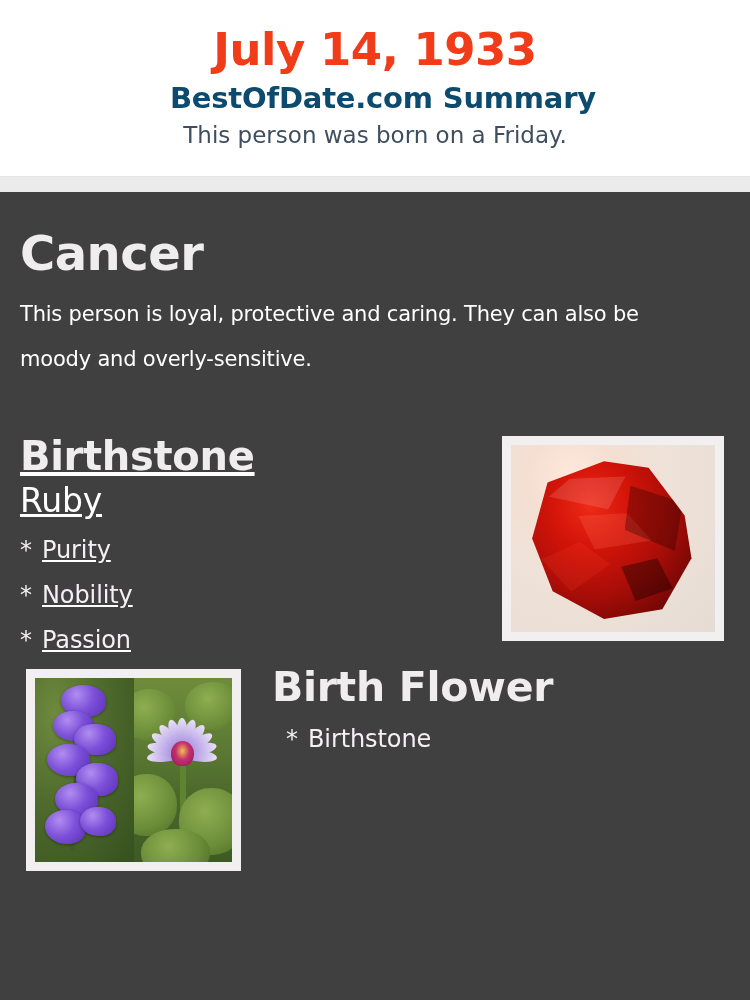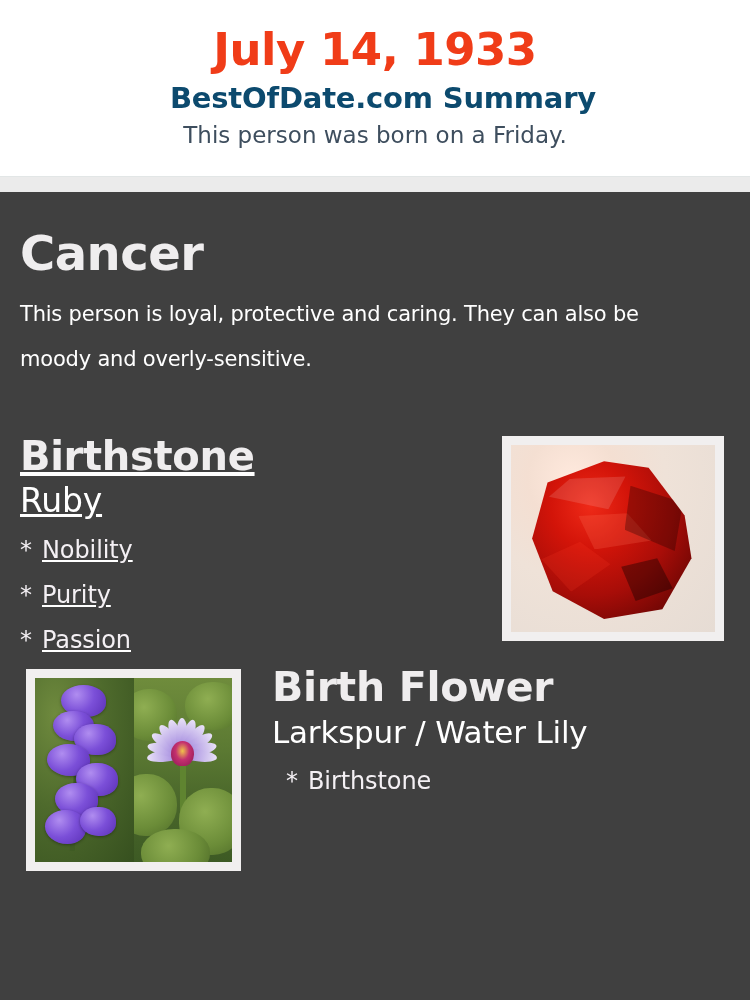--- a/index.html
+++ b/index.html
@@ -298,24 +298,24 @@
 
     <div class="sign-title">Cancer</div>
     <div class="sign-desc">This person is loyal, protective and caring. They can also be moody and overly-sensitive.</div>
 
     <div class="stone-block">
       <div class="stone-text">
         <div class="section-title">Birthstone</div>
         <div class="section-sub">Ruby</div>
         <ul class="traits">
           <li>
-            <span class="star">*</span><span>Nobility</span>
+            <span class="star">*</span><span>Purity</span>
           </li>
           <li>
-            <span class="star">*</span><span>Purity</span>
+            <span class="star">*</span><span>Nobility</span>
           </li>
           <li>
             <span class="star">*</span><span>Passion</span>
           </li>
         </ul>
       </div>
 
       <div class="photo-frame ruby">
         <div class="photo-inner">
           <div class="ruby-art">
@@ -371,21 +371,20 @@
                 <div class="lily-center"></div>
               </div>
             </div>
 
           </div>
         </div>
       </div>
 
       <div class="flower-text">
         <div class="section-title">Birth Flower</div>
-        <div class="section-sub">Larkspur / Water Lily</div>
         <ul class="traits">
           <li>
             <span class="star">*</span><span>Birthstone</span>
           </li>
         </ul>
       </div>
 
     </div>
 
   </div>

